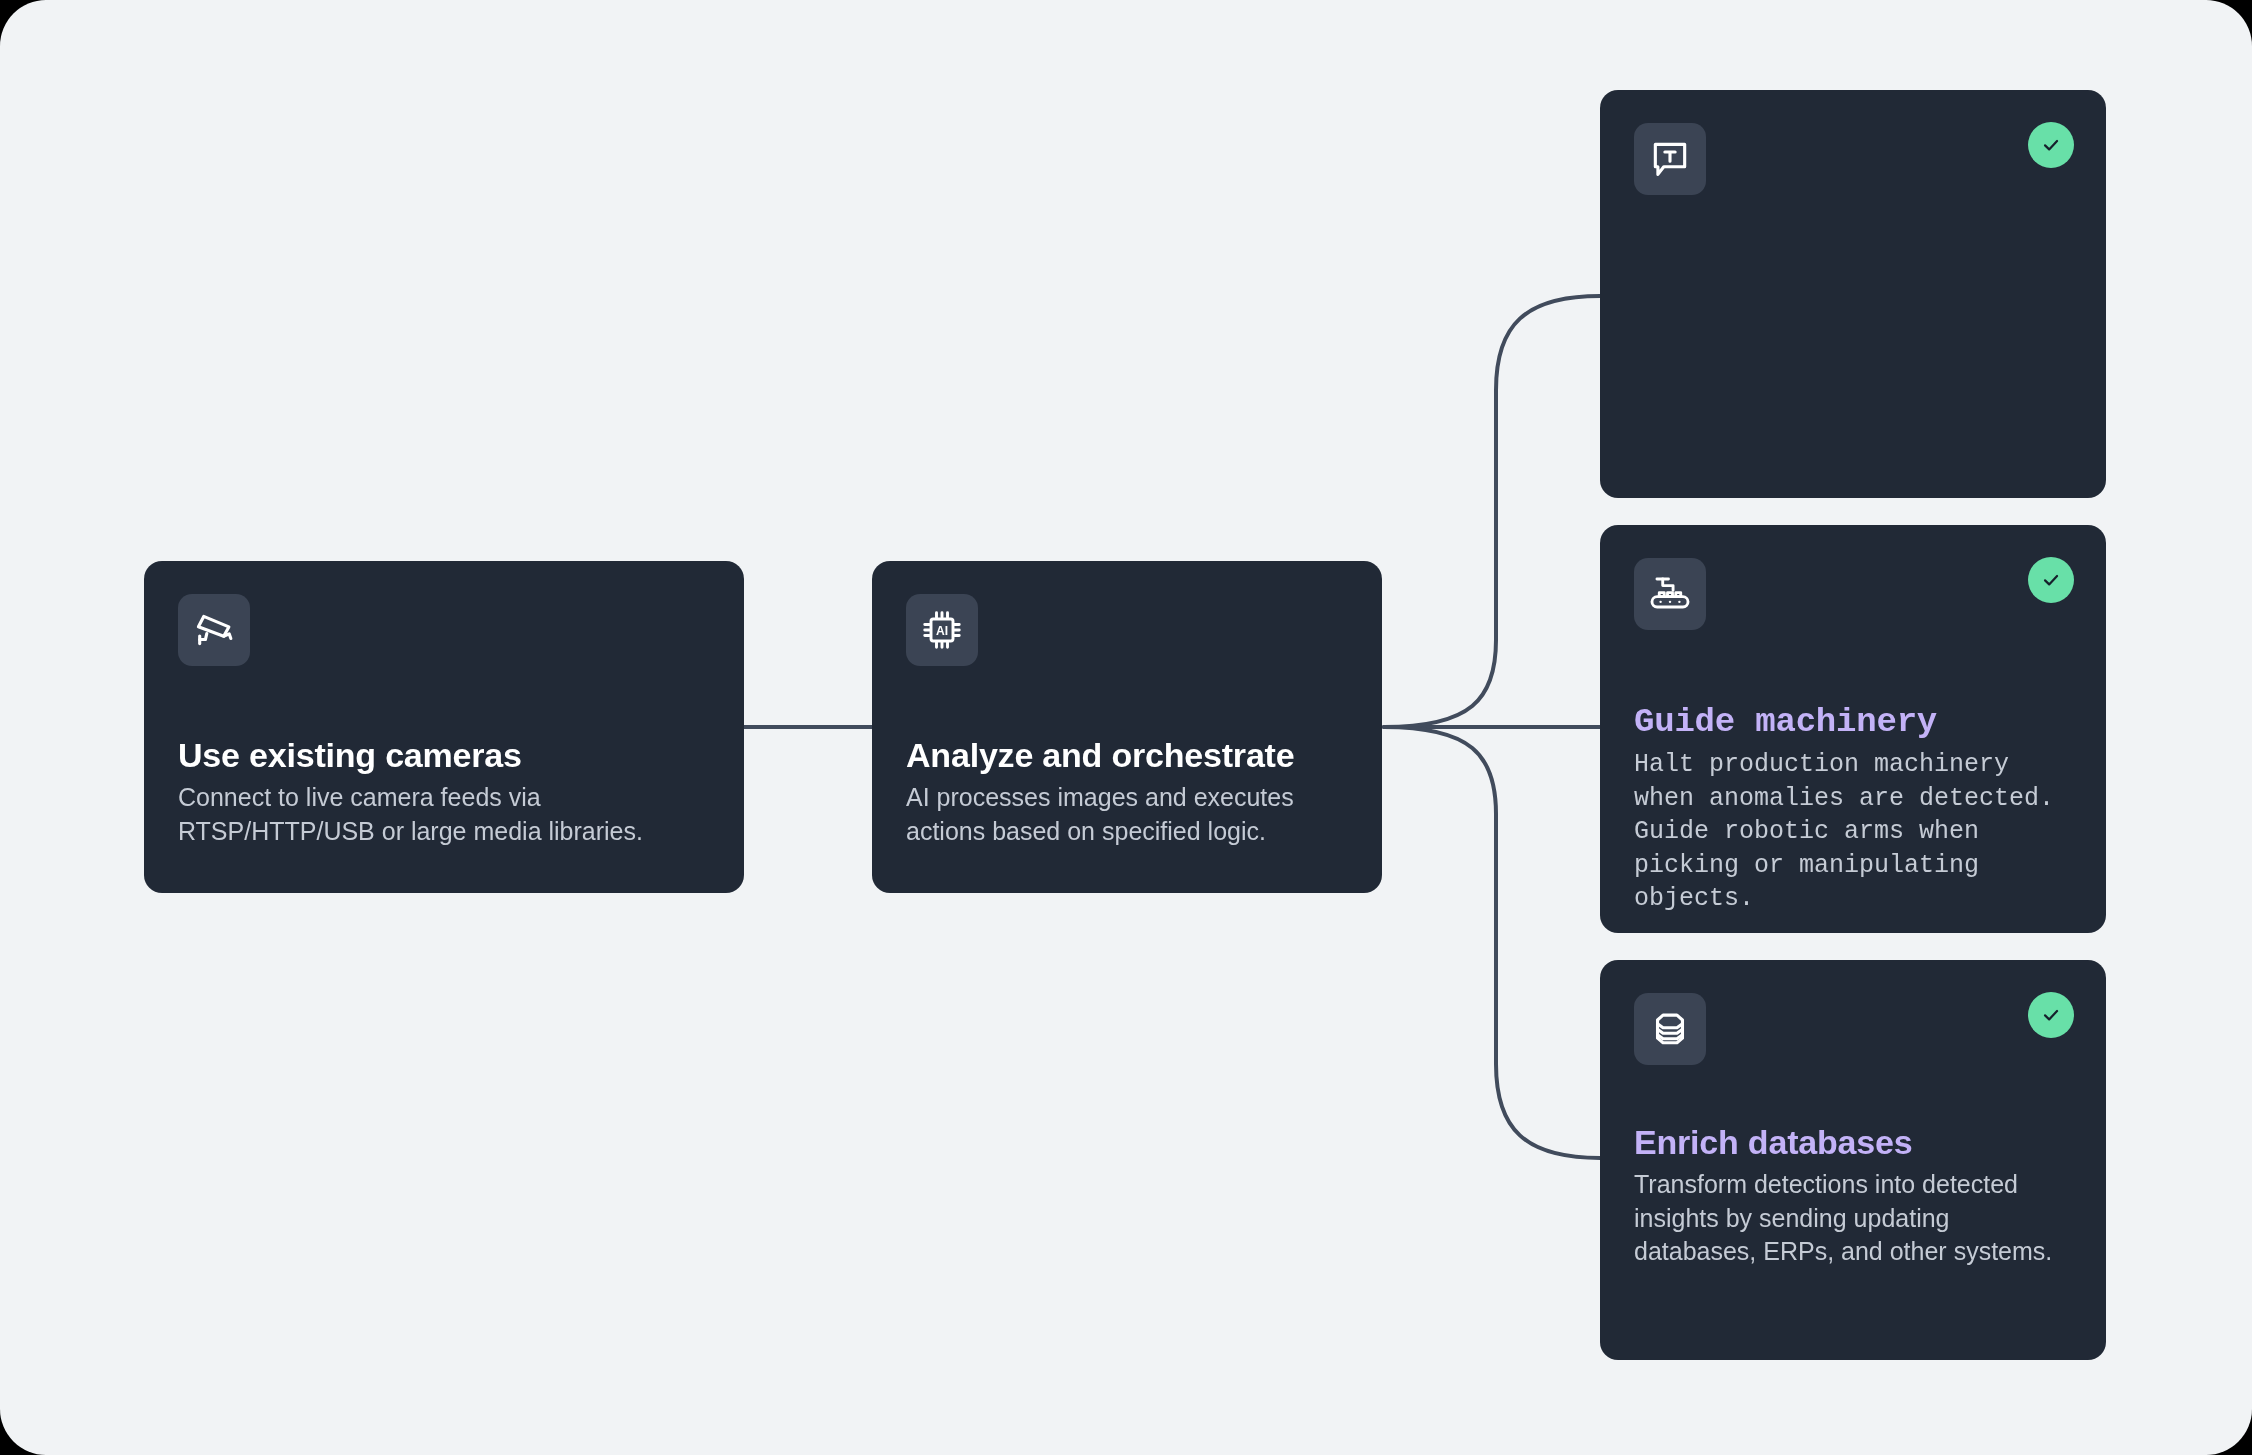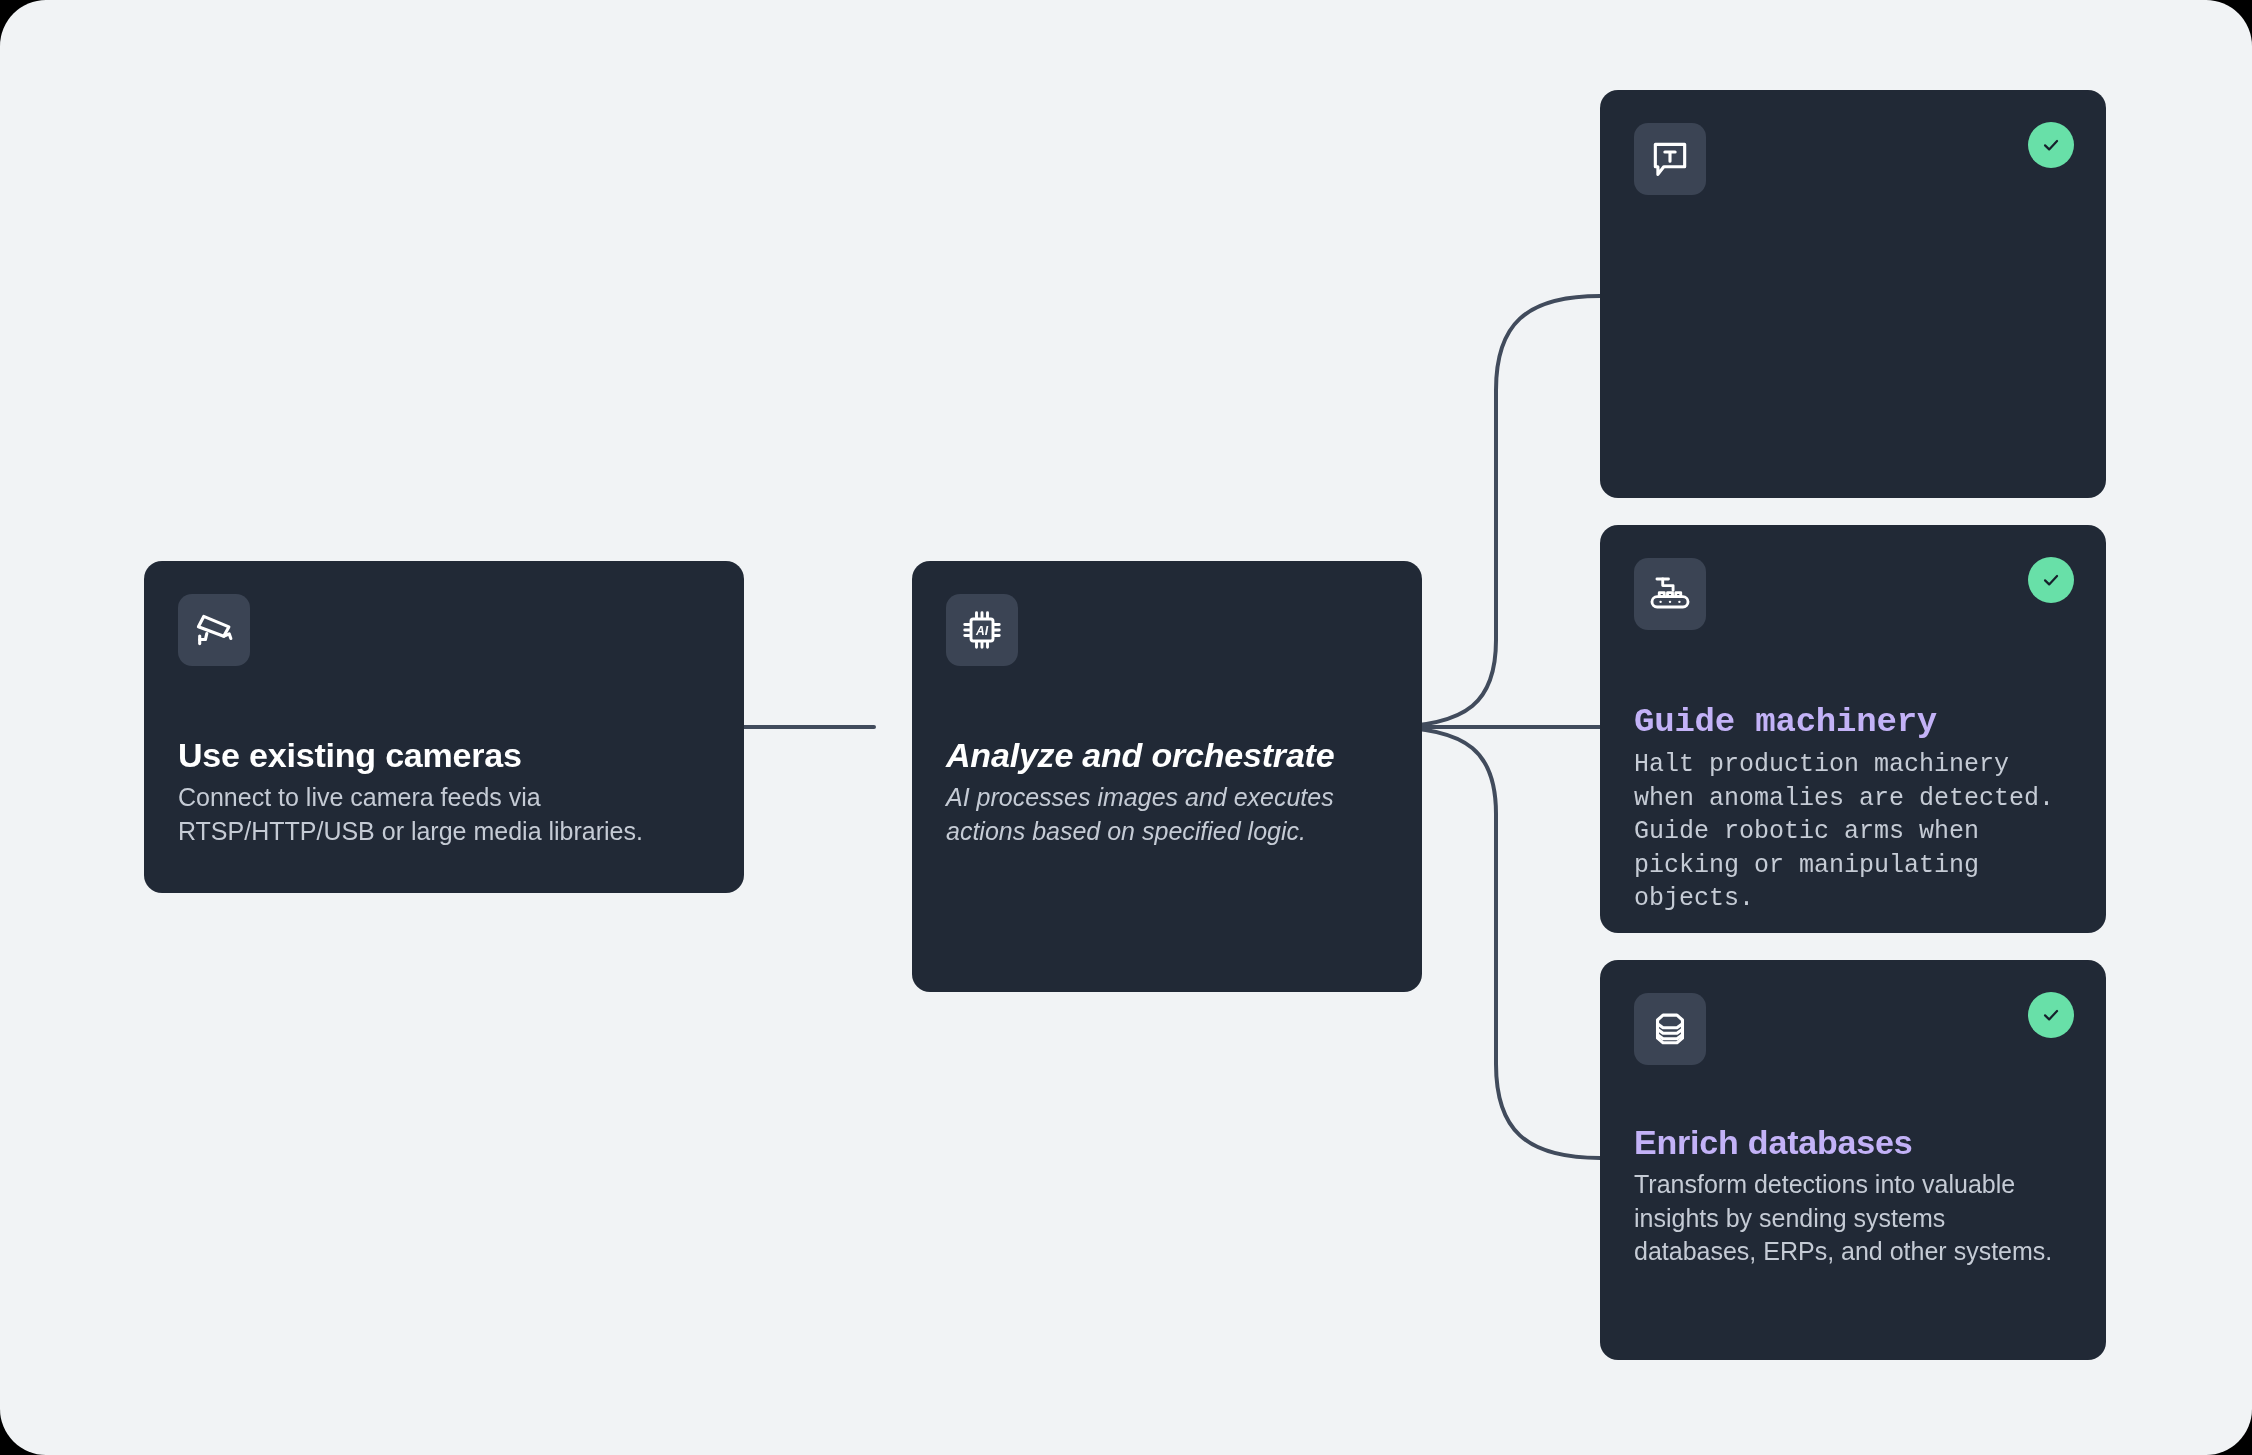--- a/index.html
+++ b/index.html
@@ -74,21 +74,21 @@
     height: 46px;
     border-radius: 50%;
     background: #68E0A8;
     display: flex;
     align-items: center;
     justify-content: center;
   }
 
   
   #card-cameras   { left: 144px;  top: 561px;  width: 600px;  height: 332px; }
-  #card-analyze   { left: 912px;  top: 561px;  width: 510px;  height: 431px; font-style: italic; }
+  #card-analyze   { left: 872px;  top: 561px;  width: 510px;  height: 332px; }
   #card-alerts    { left: 1600px; top: 90px;   width: 506px;  height: 408px; }
   #card-machinery { left: 1600px; top: 525px;  width: 506px;  height: 408px; font-family: Liberation Mono, monospace; }
   #card-database  { left: 1600px; top: 960px;  width: 506px;  height: 400px; }
 
   
   .text-block { position: absolute; left: 34px; right: 34px; }
   #card-cameras .text-block   { top: 175px; }
   #card-analyze .text-block   { top: 175px; }
   #card-alerts .text-block    { top: 178px; }
   #card-machinery .text-block { top: 178px; }
@@ -192,17 +192,17 @@
         <path d="M5.2 15.1 L5.2 17.0 L8.2 19.5 H15.8 L18.8 17.0 L18.8 15.1"></path>
       </svg>
     </div>
     <div class="check-badge">
       <svg width="22" height="22" viewBox="0 0 24 24" fill="none" stroke="#16202C" stroke-width="2.4" stroke-linecap="round" stroke-linejoin="round">
         <path d="M5.5 12.4 L10 16.8 L18.6 7.6"></path>
       </svg>
     </div>
     <div class="text-block">
       <div class="card-title title-purple">Enrich databases</div>
-      <div class="card-desc">Transform detections into valuable insights by sending systems databases, ERPs, and other systems.</div>
+      <div class="card-desc">Transform detections into detected insights by sending updating databases, ERPs, and other systems.</div>
     </div>
   </div>
 
 </div>
 
 </body></html>

